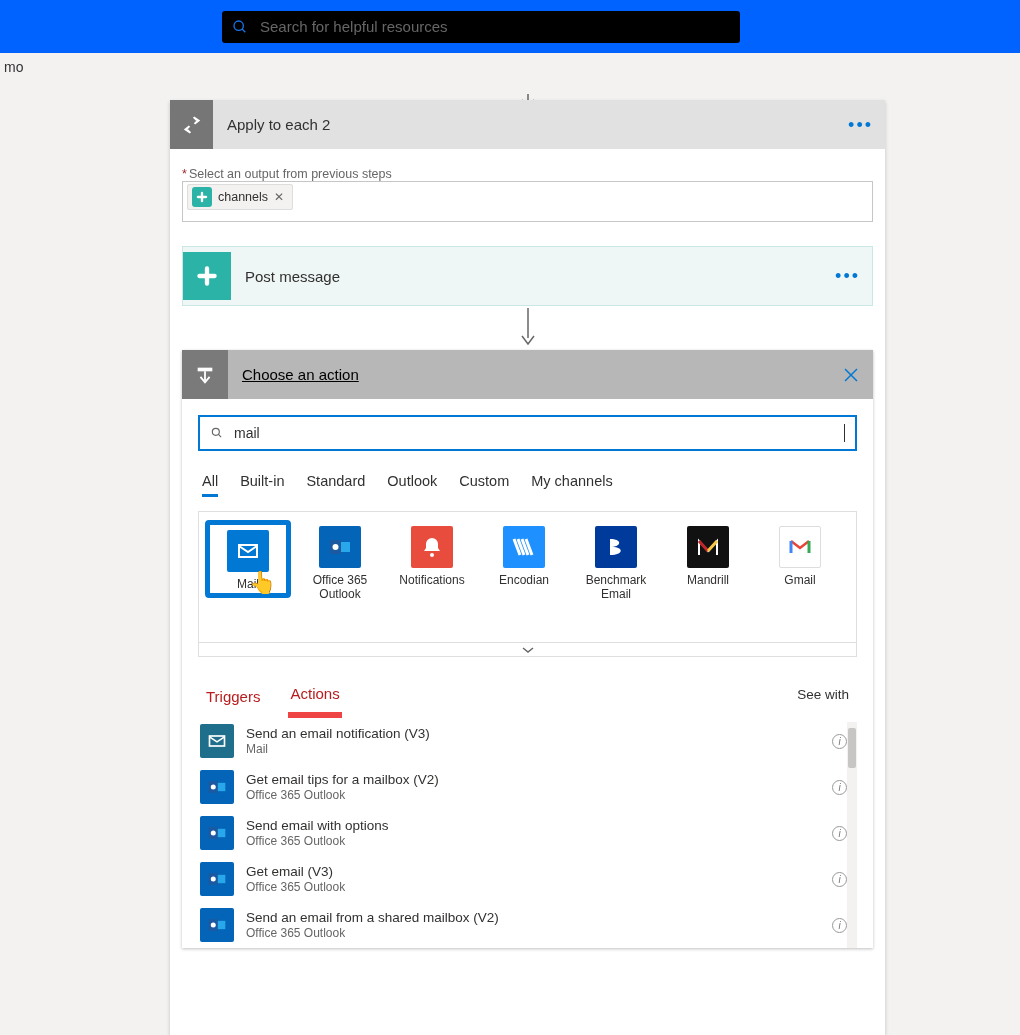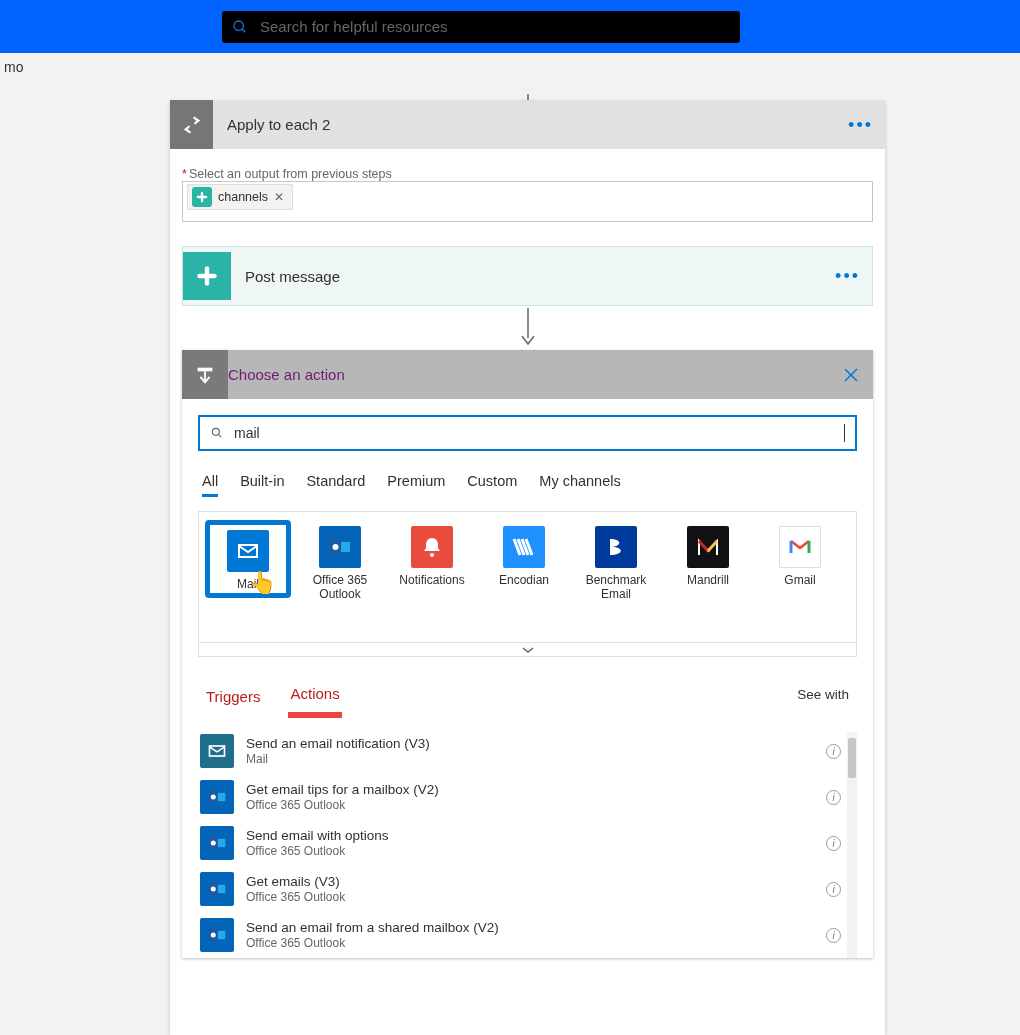--- a/index.html
+++ b/index.html
@@ -73,21 +73,21 @@
 
   
   .ca-panel { margin:0 12px; box-shadow:0 1px 3px rgba(0,0,0,0.25); background:#fff; }
   .ca-header {
     height:49px; background:#b7b7b7; display:flex; align-items:center; position:relative;
   }
   .ca-hicon {
     width:46px; height:49px; background:#7a7a7a; display:flex; align-items:center; justify-content:center;
   }
   .ca-hicon svg { width:22px; height:22px; fill:#fff; }
-  .ca-title { font-size:15px; color:#701a75; }
+  .ca-title { margin-left:14px; font-size:15px; color:#000000;text-decoration:underline; }
   .ca-close { position:absolute; right:14px; top:50%; transform:translateY(-50%); width:16px; height:16px; cursor:pointer;}
   .ca-close svg { width:16px; height:16px; stroke:#0078d4; stroke-width:1.5; fill:none; }
 
   .ca-body { padding:16px 16px 0 16px; }
   .ca-search {
     border:2px solid #0078d4; height:36px; display:flex; align-items:center; padding:0 10px;
   }
   .ca-search svg { width:14px; height:14px; stroke:#666; fill:none; stroke-width:2; margin-right:8px; }
   .ca-search input {
     border:none; outline:none; font-size:14px; color:#323130; flex:1; background:transparent;
@@ -119,21 +119,21 @@
     cursor:pointer;
   }
   .expander svg { width:12px; height:8px; stroke:#666; fill:none; stroke-width:1.5;}
 
   .ta-tabs { display:flex; align-items:center; margin-top:22px; padding:0 6px; position:relative;}
   .ta-tab { font-size:15px; color:#b91c1c; padding:6px 2px 10px 2px; margin-right:26px; cursor:pointer;}
   .ta-tab.active { border-bottom:6px solid #ef4444; }
   .see-more { position:absolute; right:8px; top:8px; font-size:13.5px; color:#323130; cursor:pointer;}
 
   .actions-list {
-    margin-top:10px; max-height:300px; overflow:hidden; position:relative; padding-right:14px;
+    max-height:300px; overflow:hidden; position:relative; padding-right:8px;
   }
   .arow {
     display:flex; align-items:center; padding:6px 2px; cursor:pointer;
   }
   .arow .aicon {
     width:34px; height:34px; border-radius:2px; display:flex; align-items:center; justify-content:center; flex-shrink:0;
   }
   .arow .atext { margin-left:12px; font-size:13.5px; color:#323130; }
   .arow .atext .asub { font-size:12px; color:#666; margin-top:1px;}
   .arow .info {
@@ -250,21 +250,21 @@
             <line x1="19" y1="19" x2="14.5" y2="14.5"></line>
           </svg>
         <input value="mail" style="">
         <span class="cursor"></span>
       </div>
 
       <div class="filter-tabs" id="filter-tabs">
           <span class="ftab active">All</span>
           <span class="ftab">Built-in</span>
           <span class="ftab">Standard</span>
-          <span class="ftab">Premium</span>
+          <span class="ftab">Outlook</span>
           <span class="ftab">Custom</span>
           <span class="ftab">My channels</span>
         </div>
 
       <div class="connectors" id="connectors">
           <div class="conn selected">
             <div class="cicon ic-mail">
               <svg viewBox="0 0 24 24">
                 <rect x="3" y="6" width="18" height="12" fill="none" stroke="#fff" stroke-width="2"></rect>
                 <path d="M3 7 L12 13 L21 7" fill="none" stroke="#fff" stroke-width="2"></path>
@@ -386,21 +386,21 @@
           </div>
           <div class="arow">
             <div class="aicon ic-outlook">
               <svg viewBox="0 0 24 24">
                 <rect x="2" y="5" width="11" height="14" fill="#1b5aa0"></rect>
                 <rect x="13" y="7" width="9" height="10" fill="#28a8ea"></rect>
                 <circle cx="7.5" cy="12" r="3" fill="#fff"></circle>
               </svg>
             </div>
             <div class="atext">
-              <div>Get emails (V3)</div>
+              <div>Get email (V3)</div>
               <div class="asub">Office 365 Outlook</div>
             </div>
             <div class="info">i</div>
           </div>
           <div class="arow">
             <div class="aicon ic-outlook">
               <svg viewBox="0 0 24 24">
                 <rect x="2" y="5" width="11" height="14" fill="#1b5aa0"></rect>
                 <rect x="13" y="7" width="9" height="10" fill="#28a8ea"></rect>
                 <circle cx="7.5" cy="12" r="3" fill="#fff"></circle>

